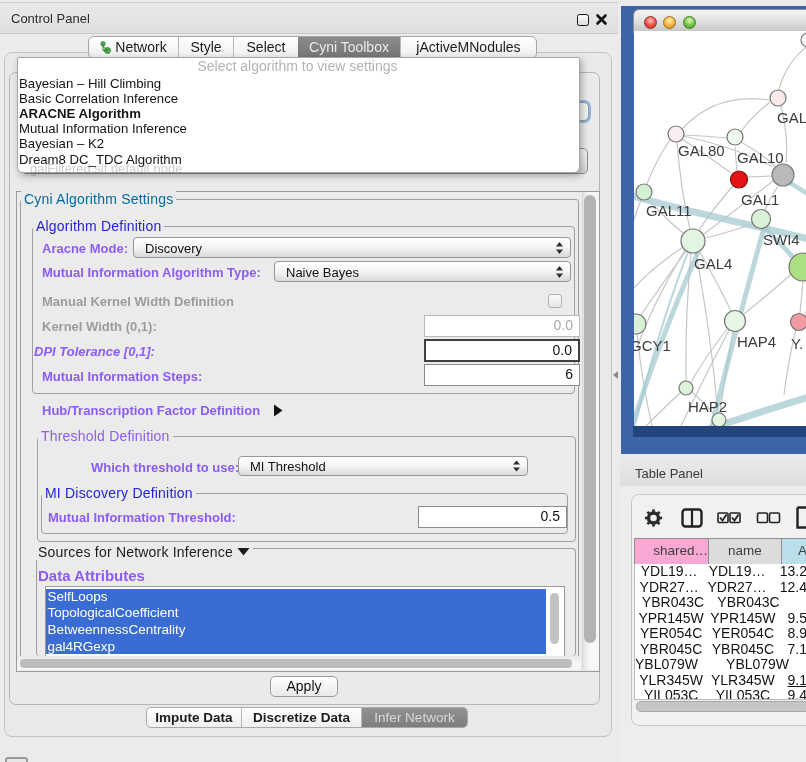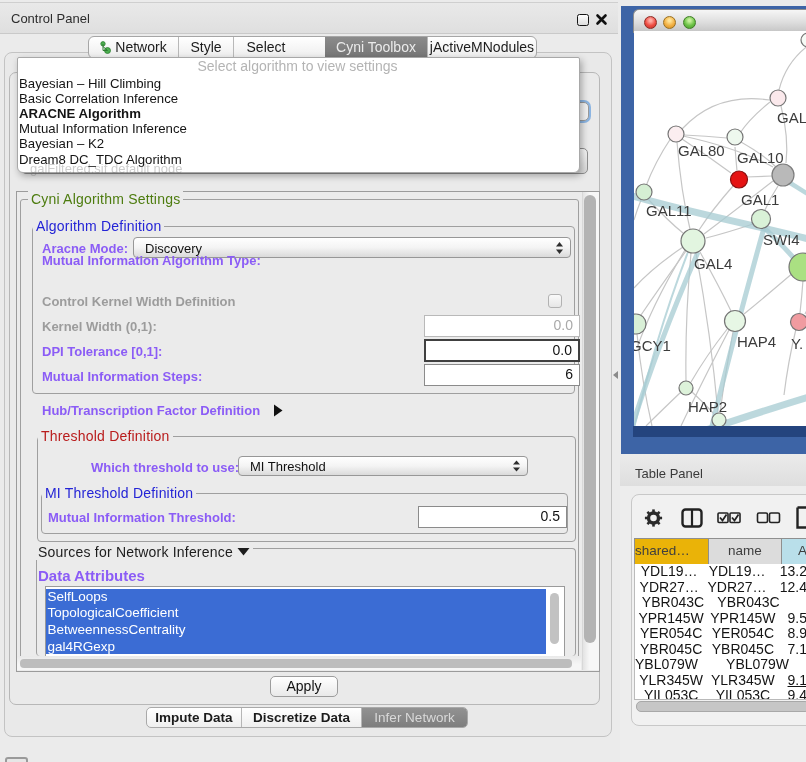--- a/index.html
+++ b/index.html
@@ -27,51 +27,58 @@
 
 <div class="abs" style="left:4px;top:52px;width:606px;height:683px;border:1px solid #c3c3c3;border-radius:8px;background:#e9e9e9;"></div>
 <div class="abs" style="left:9px;top:72px;width:589px;height:631px;border:1px solid #b7b7b7;border-radius:7px;background:#eaeaea;"></div>
 
 <div class="abs" style="left:300px;top:102px;width:287px;height:17px;border:1px solid #9a9a9a;border-radius:5px;background:#f2f2f2;box-shadow:0 0 0 2px #8cb5e2;"></div>
 <div class="abs" style="left:21px;top:148px;width:565px;height:24px;border:1.5px solid #8f8f8f;border-radius:5px;background:linear-gradient(#f7f7f7,#d8d8d8);"></div>
 
 <div class="abs" style="left:16px;top:191px;width:582px;height:479px;border:1px solid #9b9b9b;background:#ebebeb;"></div>
 
 <div class="grp" style="left:20px;top:199px;width:557px;height:460px;border-radius:3px;">
-      <span style="color:#4d7c0f;margin-left:7px;">Cyni Algorithm Settings</span>
+      <span style="color:#0369a1;">Cyni Algorithm Settings</span>
     </div>
 <div class="grp" style="left:32px;top:226px;width:541px;height:166px;">
       <span style="color:#2424d6;">Algorithm Definition</span>
     </div>
 <div class="grp" style="left:37px;top:436px;width:537px;height:104px;">
-      <span style="color:#b91c1c;">Threshold Definition</span>
+      <span style="color:#8b5cf6;">Threshold Definition</span>
     </div>
 <div class="grp" style="left:41px;top:493px;width:525px;height:39px;">
-      <span style="color:#2424d6;">MI Threshold Definition</span>
+      <span style="color:#2424d6;">MI Discovery Definition</span>
     </div>
 <div class="grp" style="left:36px;top:548px;width:538px;height:107px;border-bottom:none;">
       <span style="color:#1c1c1c;left:-2px;top:-5px;">Sources for Network Inference <svg width="13" height="9" viewBox="0 0 13 9" style="vertical-align:1px">
           <path d="M0.5 1 H12.5 L6.5 8.5 Z" fill="#1c1c1c"></path>
         </svg></span>
     </div>
 
 <div class="lbl" style="left:42px;top:241px;">Aracne Mode:</div>
 <div class="combo" style="left:133px;top:237px;width:436px;height:19px;">
       <b>Discovery</b>
  <svg class="updn" width="9" height="13" viewBox="0 0 9 13">
         <path d="M4.5 0.5 L8 5 H1 Z" fill="#2e2e2e"></path>
         <path d="M4.5 12.5 L1 8 H8 Z" fill="#2e2e2e"></path>
       </svg>
     </div>
-<div class="lbl" style="left:42px;top:253px;">Mutual Information Algorithm Type:</div>
-<div class="lbl" style="left:42px;top:294px;color:#9c9c9c;">Control Kernel Width Definition</div>
+<div class="lbl" style="left:42px;top:265px;">Mutual Information Algorithm Type:</div>
+<div class="combo" style="left:274px;top:261px;width:295px;height:19px;">
+      <b>Naive Bayes</b>
+ <svg class="updn" width="9" height="13" viewBox="0 0 9 13">
+        <path d="M4.5 0.5 L8 5 H1 Z" fill="#2e2e2e"></path>
+        <path d="M4.5 12.5 L1 8 H8 Z" fill="#2e2e2e"></path>
+      </svg>
+    </div>
+<div class="lbl" style="left:42px;top:294px;color:#9c9c9c;">Manual Kernel Width Definition</div>
 <div class="abs" style="left:548px;top:294px;width:12px;height:12px;border:1px solid #b2b2b2;border-radius:3px;background:linear-gradient(#fafafa,#e6e6e6);"></div>
 <div class="lbl" style="left:42px;top:319px;color:#9c9c9c;">Kernel Width (0,1):</div>
 <div class="fld" style="left:424px;top:315px;width:148px;height:19px;border:1px solid #b9b9b9;color:#a9a9a9;padding:1px 6px 0 0;">0.0</div>
-<div class="lbl" style="left:42px;top:344px;">DPI Tolerance [0,1]:</div>
+<div class="lbl" style="left:34px;top:344px;font-style:italic;">DPI Tolerance [0,1]:</div>
 <div class="fld" style="left:424px;top:339px;width:146px;height:18px;border:2px solid #404040;padding:1px 6px 0 0;">0.0</div>
 <div class="lbl" style="left:42px;top:369px;">Mutual Information Steps:</div>
 <div class="fld" style="left:424px;top:364px;width:148px;height:19px;border:1px solid #8b8b8b;padding:1px 6px 0 0;">6</div>
 
 <div class="lbl" style="left:42px;top:403px;font-size:13px;">Hub/Transcription Factor Definition</div>
 <svg class="abs" style="left:273px;top:404px" width="10" height="13" viewBox="0 0 10 13">
       <path d="M1 0.5 L9.5 6.5 L1 12.5 Z" fill="#111"></path>
     </svg>
 
 <div class="lbl" style="left:79px;top:460px;margin-left:12px;">Which threshold to use:</div>
@@ -106,21 +113,21 @@
 </div>
 
 <div class="abs" style="left:88px;top:36px;width:447px;height:21px;border:1px solid #a6a6a6;border-radius:6px;background:linear-gradient(#ffffff,#ededed);display:flex;font-size:14px;color:#1c1c1c;">
  <div style="width:89px;line-height:21px;text-align:center;border-right:1px solid #b8b8b8;"><svg width="12" height="13" viewBox="0 0 12 13" style="vertical-align:-2px;margin-right:3px">
           <circle cx="3" cy="2.8" r="2.2" fill="#4caf50" stroke="#2e7d32" stroke-width="0.8"></circle>
           <circle cx="7.5" cy="9.5" r="3" fill="#4caf50" stroke="#2e7d32" stroke-width="0.8"></circle>
           <path d="M3 3 L3 9.5 L7.5 9.5 M3 5.5 L7.5 9.5" stroke="#2e7d32" stroke-width="1" fill="none"></path>
         </svg>Network</div>
  <div style="width:54px;line-height:21px;text-align:center;border-right:1px solid #b8b8b8;">Style</div>
  <div style="width:64px;line-height:21px;text-align:center;">Select</div>
- <div style="width:102px;line-height:21px;text-align:center;background:linear-gradient(#8b8b8b,#757575);color:#ebebeb;margin-left:27px;">Cyni Toolbox</div>
+ <div style="width:102px;line-height:21px;text-align:center;background:linear-gradient(#8b8b8b,#757575);color:#ebebeb;">Cyni Toolbox</div>
  <div style="flex:1;line-height:21px;text-align:center;border-left:1px solid #b8b8b8;">jActiveMNodules</div>
 </div>
 
 <div class="abs" style="left:17px;top:57px;width:561px;height:114px;background:#fff;border:1px solid #a8a8a8;border-radius:2px 2px 6px 6px;box-shadow:2px 3px 7px rgba(0,0,0,0.30);"></div>
 <div class="abs" style="left:17px;top:58px;width:561px;text-align:center;font-size:14px;color:#b4b4b4;">Select algorithm to view settings</div>
 <div class="abs" style="left:19px;top:75.5px;font-size:13.2px;color:#141414;line-height:15.2px;white-space:nowrap;">Bayesian – Hill Climbing<br>Basic Correlation Inference<br><b>ARACNE Algorithm</b><br>Mutual Information Inference<br>Bayesian – K2<br>Dream8 DC_TDC Algorithm</div>
 
 <div class="abs" style="left:30px;top:161px;font-size:13px;color:rgba(90,90,90,0.30);">galFiltered.sif default node</div>
 
 <div class="abs" style="left:613px;top:371px;width:0;height:0;border-top:4px solid transparent;border-bottom:4px solid transparent;border-right:5px solid #8a8a8a;"></div>
@@ -240,21 +247,21 @@
         <rect x="135.5" y="13" width="10" height="9.5" rx="1.5"></rect>
  </g>
  <g fill="none" stroke="#222" stroke-width="1.8">
   <path d="M86 17.5 L88.5 20.5 L92.5 14.5"></path>
         <path d="M98 17.5 L100.5 20.5 L104.5 14.5"></path>
  </g>
  <path d="M163.5 7.5 H172 M163.5 7.5 V27.5 H172" fill="none" stroke="#222" stroke-width="2.4"></path>
 </svg>
 
 <div class="abs" style="left:634px;top:538px;width:172px;height:25px;border-top:1px solid #8f8f8f;border-bottom:1px solid #8f8f8f;border-left:1px solid #8f8f8f;display:flex;font-size:13.5px;color:#3f3f3f;">
- <div style="width:75px;background:#eab308;border-right:1px solid #8f8f8f;text-align:left;line-height:24px;">shared…</div>
+ <div style="width:75px;background:#f9a8d4;border-right:1px solid #8f8f8f;text-align:right;line-height:24px;">shared…</div>
  <div style="width:74px;background:#dcdcdc;border-right:1px solid #8f8f8f;text-align:center;line-height:24px;">name</div>
  <div style="flex:1;background:#b9dfea;line-height:24px;padding-left:16px;">A</div>
 </div>
 <div class="abs" style="left:634px;top:564px;width:172px;height:135px;background:#fff;border-left:1px solid #bbb;overflow:hidden;font-size:14px;color:#141414;">
  <div style="display:flex;height:15.5px;line-height:15.5px;">
         <span style="width:76px;text-align:center;">YDL19…</span>
         <span style="width:75px;text-align:center;">YDL19…</span>
         <span style="padding-left:9px;">13.2</span>
       </div>
  <div style="display:flex;height:15.5px;line-height:15.5px;">

